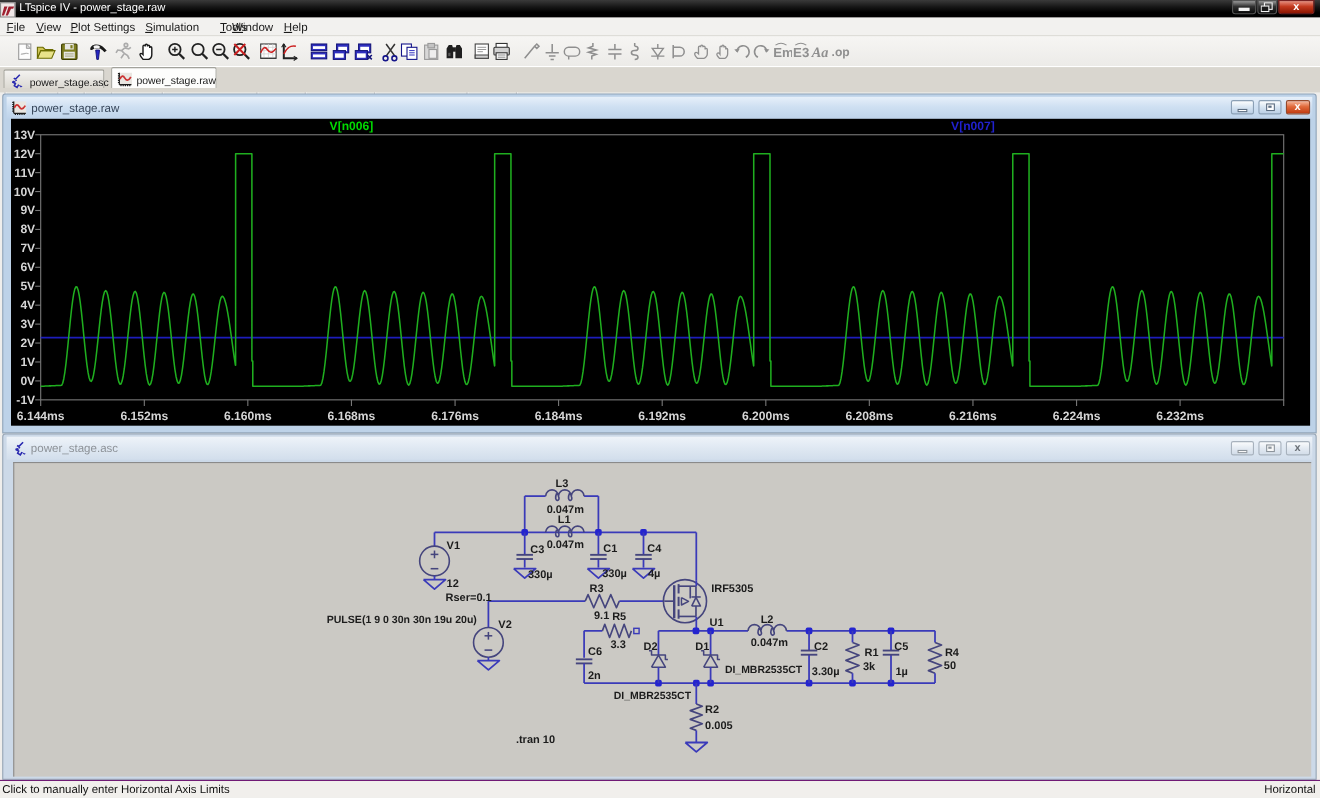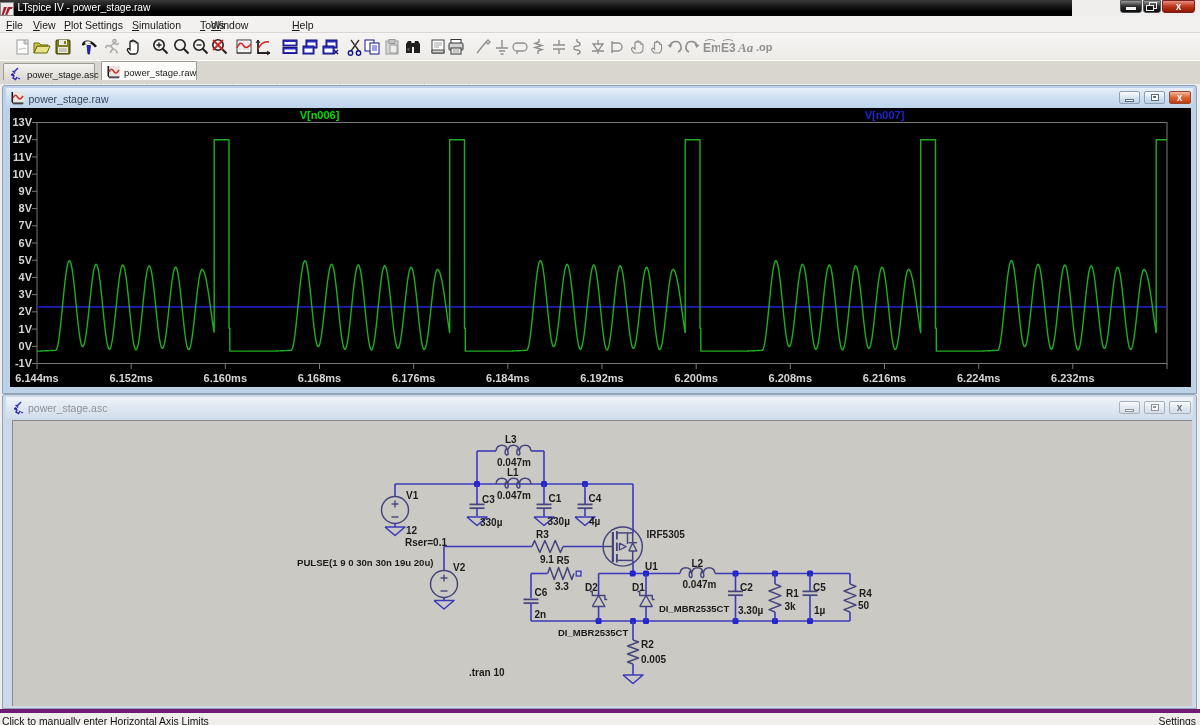--- a/index.html
+++ b/index.html
@@ -1,27 +1,27 @@
 <!DOCTYPE html>
 <html><head><meta charset="utf-8"><style>
 *{margin:0;padding:0;box-sizing:border-box}
 body{width:1200px;height:725px;position:relative;font-family:"Liberation Sans",sans-serif;background:#efeeec;overflow:hidden}
 .ov{position:absolute;left:0;top:0}
-#titlebar{position:absolute;left:0;top:0;width:1072px;height:16px;background:linear-gradient(#3a3a3a,#161616 40%,#000 70%);}
+#titlebar{position:absolute;left:0;top:0;width:1200px;height:16px;background:linear-gradient(#3a3a3a,#161616 40%,#000 70%);}
 #titlebar .txt{position:absolute;left:17.5px;top:1.5px;color:#fff;font-size:10.2px}
 #lticon{position:absolute;left:0px;top:1.5px;width:14px;height:14px;background:#efe7e7;border:1px solid #888}
 #menubar{position:absolute;left:0;top:16px;width:1200px;height:17px;background:#f2f1ef;border-bottom:1px solid #d9d7d3;font-size:10.5px;color:#1a1a1a}
 #menubar span{position:absolute;top:2.5px}
 #menubar u{text-decoration:underline;text-underline-offset:1px}
 #toolbar{position:absolute;left:0;top:33px;width:1200px;height:27px;background:linear-gradient(#f6f5f3,#ecebe8)}
 #tabbar{position:absolute;left:0;top:60px;width:1200px;height:24px;background:#d9d6cf;border-top:1px solid #fff}
 .tab1{position:absolute;left:3px;top:1.5px;width:92px;height:17px;background:linear-gradient(#f4f3f1,#dcd9d2);border:1px solid #9b9b94;border-bottom:none;border-radius:2px 2px 0 0;font-size:9.5px;color:#1a1a1a;padding:3px 0 0 6px;white-space:nowrap}
 .tab2{position:absolute;left:101px;top:0px;width:96px;height:19px;background:#fdfdfc;border:1px solid #9b9b94;border-bottom:none;border-radius:2px 2px 0 0;font-size:9.5px;color:#1a1a1a;padding:4px 0 0 5px;z-index:2;white-space:nowrap}
 .tab1 svg,.tab2 svg{vertical-align:-3px;margin-right:4px}
-#statusbar{position:absolute;left:0;top:709px;width:1200px;height:16px;background:#f1efec;font-size:10.4px;color:#111;border-top:4px solid #701a75}
+#statusbar{position:absolute;left:0;top:709px;width:1200px;height:16px;background:#f1efec;font-size:10.4px;color:#111;border-top:1px solid #701a75}
 .winbtn{position:absolute;border-radius:2px;font-size:9px}
 
 #wwin{position:absolute;left:2px;top:85px;width:1195px;height:309px;background:#bdd2e8;border:1px solid #8fa3b8;border-radius:3px 3px 0 0}
 #wtitle{position:absolute;left:3px;top:2px;right:3px;height:20px;background:linear-gradient(#e7f0fa,#cfe0f2 45%,#bed3ea);font-size:10.5px;color:#37465a}
 #wblack{position:absolute;left:7px;top:22px;width:1181px;height:279px;background:#000}
 #swin{position:absolute;left:2px;top:394px;width:1195px;height:315px;background:#ccd9e8;border:1px solid #96a5b5;border-radius:3px 3px 0 0}
 #stitle{position:absolute;left:3px;top:2px;right:3px;height:21px;background:linear-gradient(#eef3f9,#dfe8f2 50%,#d2deec);font-size:10.5px;color:#8d9298}
 #sgray{position:absolute;left:9px;top:25px;width:1180px;height:286px;background:#cbc9c4;border-top:1px solid #8a8a8a;border-left:1px solid #8a8a8a}
 </style></head><body>
 <div id="titlebar">
@@ -40,21 +40,21 @@
     </div>
   <div class="winbtn" style="left:1162px;top:0;width:33px;height:13px;background:linear-gradient(#e89080,#c33a1f 45%,#8c1500);border:1px solid #722;border-radius:0 0 3px 3px;color:#fff;text-align:center;font-weight:bold;font-size:10px;line-height:11px">x</div>
 </div>
 <div id="menubar">
   <span style="left:6px"><u>F</u>ile</span>
   <span style="left:33px"><u>V</u>iew</span>
   <span style="left:64px"><u>P</u>lot Settings</span>
   <span style="left:132px"><u>S</u>imulation</span>
   <span style="left:200px"><u>T</u>ools</span>
   <span style="left:211px"><u>W</u>indow</span>
-  <span style="left:292px"><u>H</u>elp</span>
+  <span style="left:258px"><u>H</u>elp</span>
 </div>
 <div id="toolbar">
     <div style="position:absolute;left:3.5px;top:37px;width:2px;height:20px;border-left:1px solid #c9c9c9;border-right:1px solid #fff"></div>
     <div style="position:absolute;left:52px;top:37px;width:2px;height:20px;border-left:1px solid #c9c9c9;border-right:1px solid #fff"></div>
     <div style="position:absolute;left:75.8px;top:37px;width:2px;height:20px;border-left:1px solid #c9c9c9;border-right:1px solid #fff"></div>
     <div style="position:absolute;left:100.5px;top:37px;width:2px;height:20px;border-left:1px solid #c9c9c9;border-right:1px solid #fff"></div>
     <div style="position:absolute;left:147.3px;top:37px;width:2px;height:20px;border-left:1px solid #c9c9c9;border-right:1px solid #fff"></div>
     <div style="position:absolute;left:232.9px;top:37px;width:2px;height:20px;border-left:1px solid #c9c9c9;border-right:1px solid #fff"></div>
     <div style="position:absolute;left:276.8px;top:37px;width:2px;height:20px;border-left:1px solid #c9c9c9;border-right:1px solid #fff"></div>
     <div style="position:absolute;left:340px;top:37px;width:2px;height:20px;border-left:1px solid #c9c9c9;border-right:1px solid #fff"></div>
@@ -483,13 +483,13 @@
     <text x="659" y="612" text-anchor="start" style="font:bold 9.5px 'Liberation Sans',sans-serif" fill="#1c1c1c">DI_MBR2535CT</text>
     <text x="558" y="635.5" text-anchor="start" style="font:bold 9.5px 'Liberation Sans',sans-serif" fill="#1c1c1c">DI_MBR2535CT</text>
     <text x="641" y="648" text-anchor="start" style="font:bold 10px 'Liberation Sans',sans-serif" fill="#1c1c1c">R2</text>
     <text x="641" y="663" text-anchor="start" style="font:bold 10px 'Liberation Sans',sans-serif" fill="#1c1c1c">0.005</text>
     <text x="469" y="675.5" text-anchor="start" style="font:bold 10px 'Liberation Sans',sans-serif" fill="#1c1c1c">.tran 10</text>
     <text x="534.5" y="595.5" text-anchor="start" style="font:bold 10px 'Liberation Sans',sans-serif" fill="#1c1c1c">C6</text>
     <text x="534.5" y="617.5" text-anchor="start" style="font:bold 10px 'Liberation Sans',sans-serif" fill="#1c1c1c">2n</text>
 </svg>
 <div id="statusbar">
     <span style="position:absolute;left:2px;top:2.5px">Click to manually enter Horizontal Axis Limits</span>
-    <span style="position:absolute;right:4px;top:2.5px">Settings</span>
+    <span style="position:absolute;right:4px;top:2.5px">Horizontal</span>
   </div>
 </body></html>

